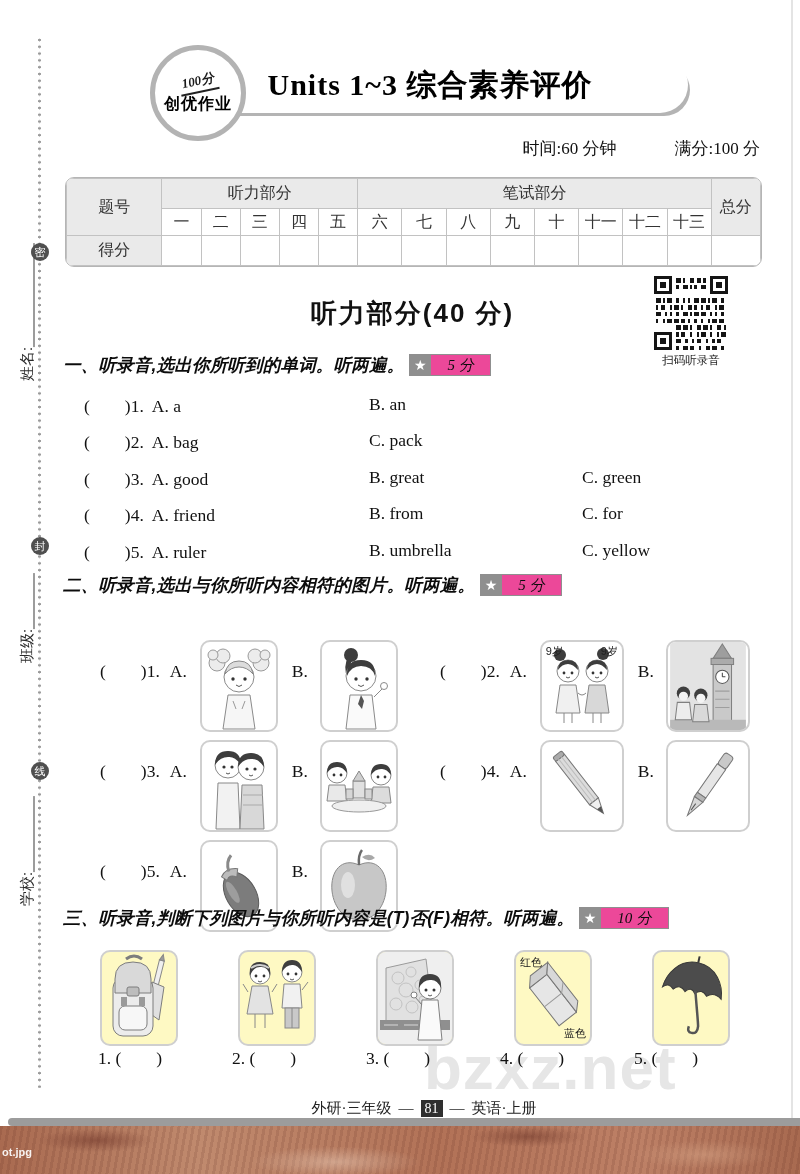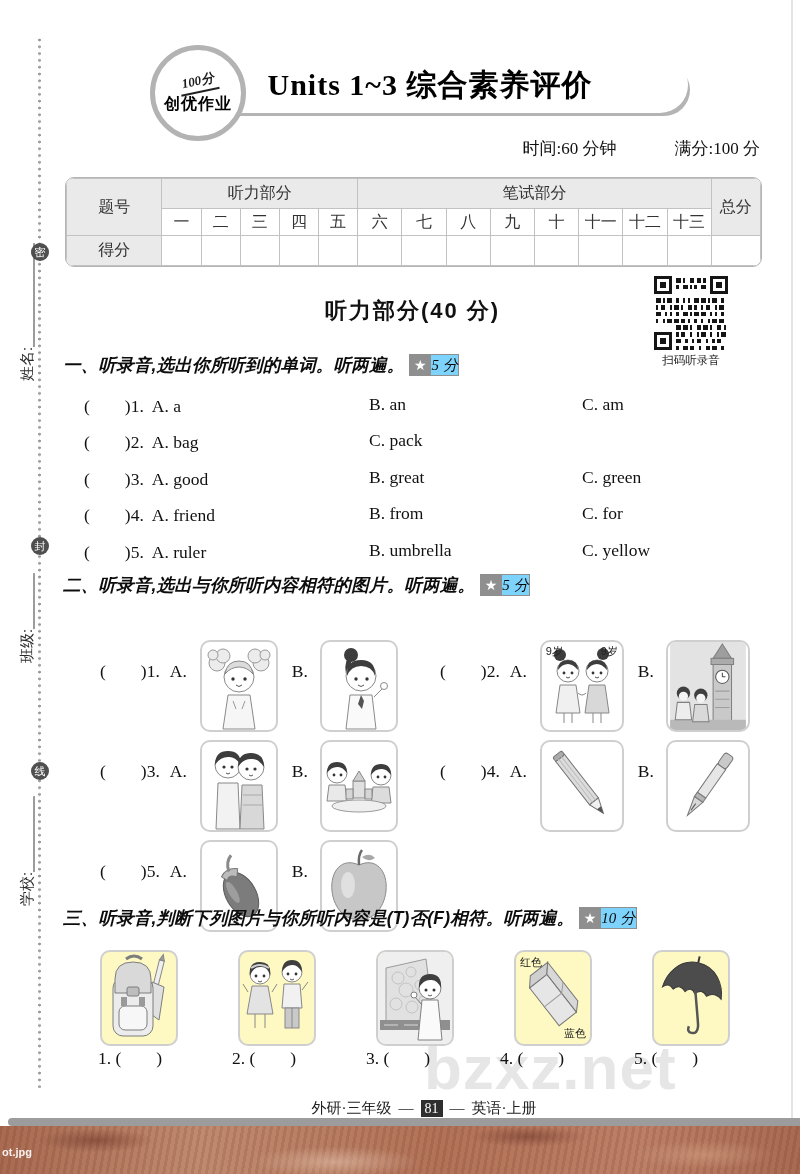--- a/index.html
+++ b/index.html
@@ -39,33 +39,33 @@
     border-radius:9px;overflow:hidden;background:#fff;}
   .score-table{border-collapse:collapse;width:100%;table-layout:fixed;
     font-family:Liberation Serif, serif;font-size:16px;color:#333;}
   .score-table td{border:1px solid #c2c2c2;text-align:center;padding:0;}
   .score-table .hd{background:#eaeaea;}
   .score-table .r1 td{height:29px;}
   .score-table .r2 td{height:26px;}
   .score-table .r3 td{height:29px;}
 
   .part-heading{position:absolute;top:296px;left:65px;width:695px;text-align:center;
-    font-weight:600;font-size:22px;letter-spacing:2px;color:#111;}
+    font-weight:600;font-size:26px;letter-spacing:2px;color:#111;}
   .qr{position:absolute;left:654px;top:276px;width:74px;height:74px;}
   .qr-cap{position:absolute;left:641px;top:353px;width:100px;text-align:center;
     font-size:11.5px;color:#222;}
 
   
   .sec-heading{position:absolute;left:63px;display:flex;align-items:center;
     font-weight:bold;font-size:17.5px;color:#0c0c0c;letter-spacing:0.2px;font-style:italic;}
   .badge{display:inline-flex;align-items:stretch;height:22px;margin-left:5px;}
   .badge-star{width:22px;background:#8f8f8f;color:#fff;font-size:14px;display:flex;
     align-items:center;justify-content:center;}
-  .badge-score{border:1px solid #8f8f8f;border-left:none;background:#7dd3fc;font-size:15px;
-    padding:0 0;display:flex;align-items:center;font-weight:normal;
+  .badge-score{border:1px solid #8f8f8f;border-left:none;background:#ec4899;font-size:15px;
+    padding:0 16px;display:flex;align-items:center;font-weight:normal;
     font-family:"Liberation Serif","DejaVu Serif",serif;}
 
   
   .s1row{position:absolute;left:84px;width:660px;display:flex;font-size:17.5px;color:#111;}
   .s1row .c1{width:285px;}
   .s1row .c2{width:213px;}
   .s1row .c3{flex:1;}
   .qnum{margin:0 8px 0 0;}
 
   
@@ -467,21 +467,20 @@
   <span>一、听录音,选出你所听到的单词。听两遍。</span>
   <span class="badge">
     <span class="badge-star">★</span>
     <span class="badge-score">5 分</span>
   </span>
 </div>
 
 <div class="s1row" style="top:394px">
   <span class="c1"><span>(　　)</span><span class="qnum">1.</span><span>A. a</span></span>
   <span class="c2">B. an</span>
-  <span class="c3">C. am</span>
 </div>
 <div class="s1row" style="top:430px">
   <span class="c1"><span>(　　)</span><span class="qnum">2.</span><span>A. bag</span></span>
   <span class="c3">C. pack</span>
 </div>
 <div class="s1row" style="top:467px">
   <span class="c1"><span>(　　)</span><span class="qnum">3.</span><span>A. good</span></span>
   <span class="c2">B. great</span>
   <span class="c3">C. green</span>
 </div>

